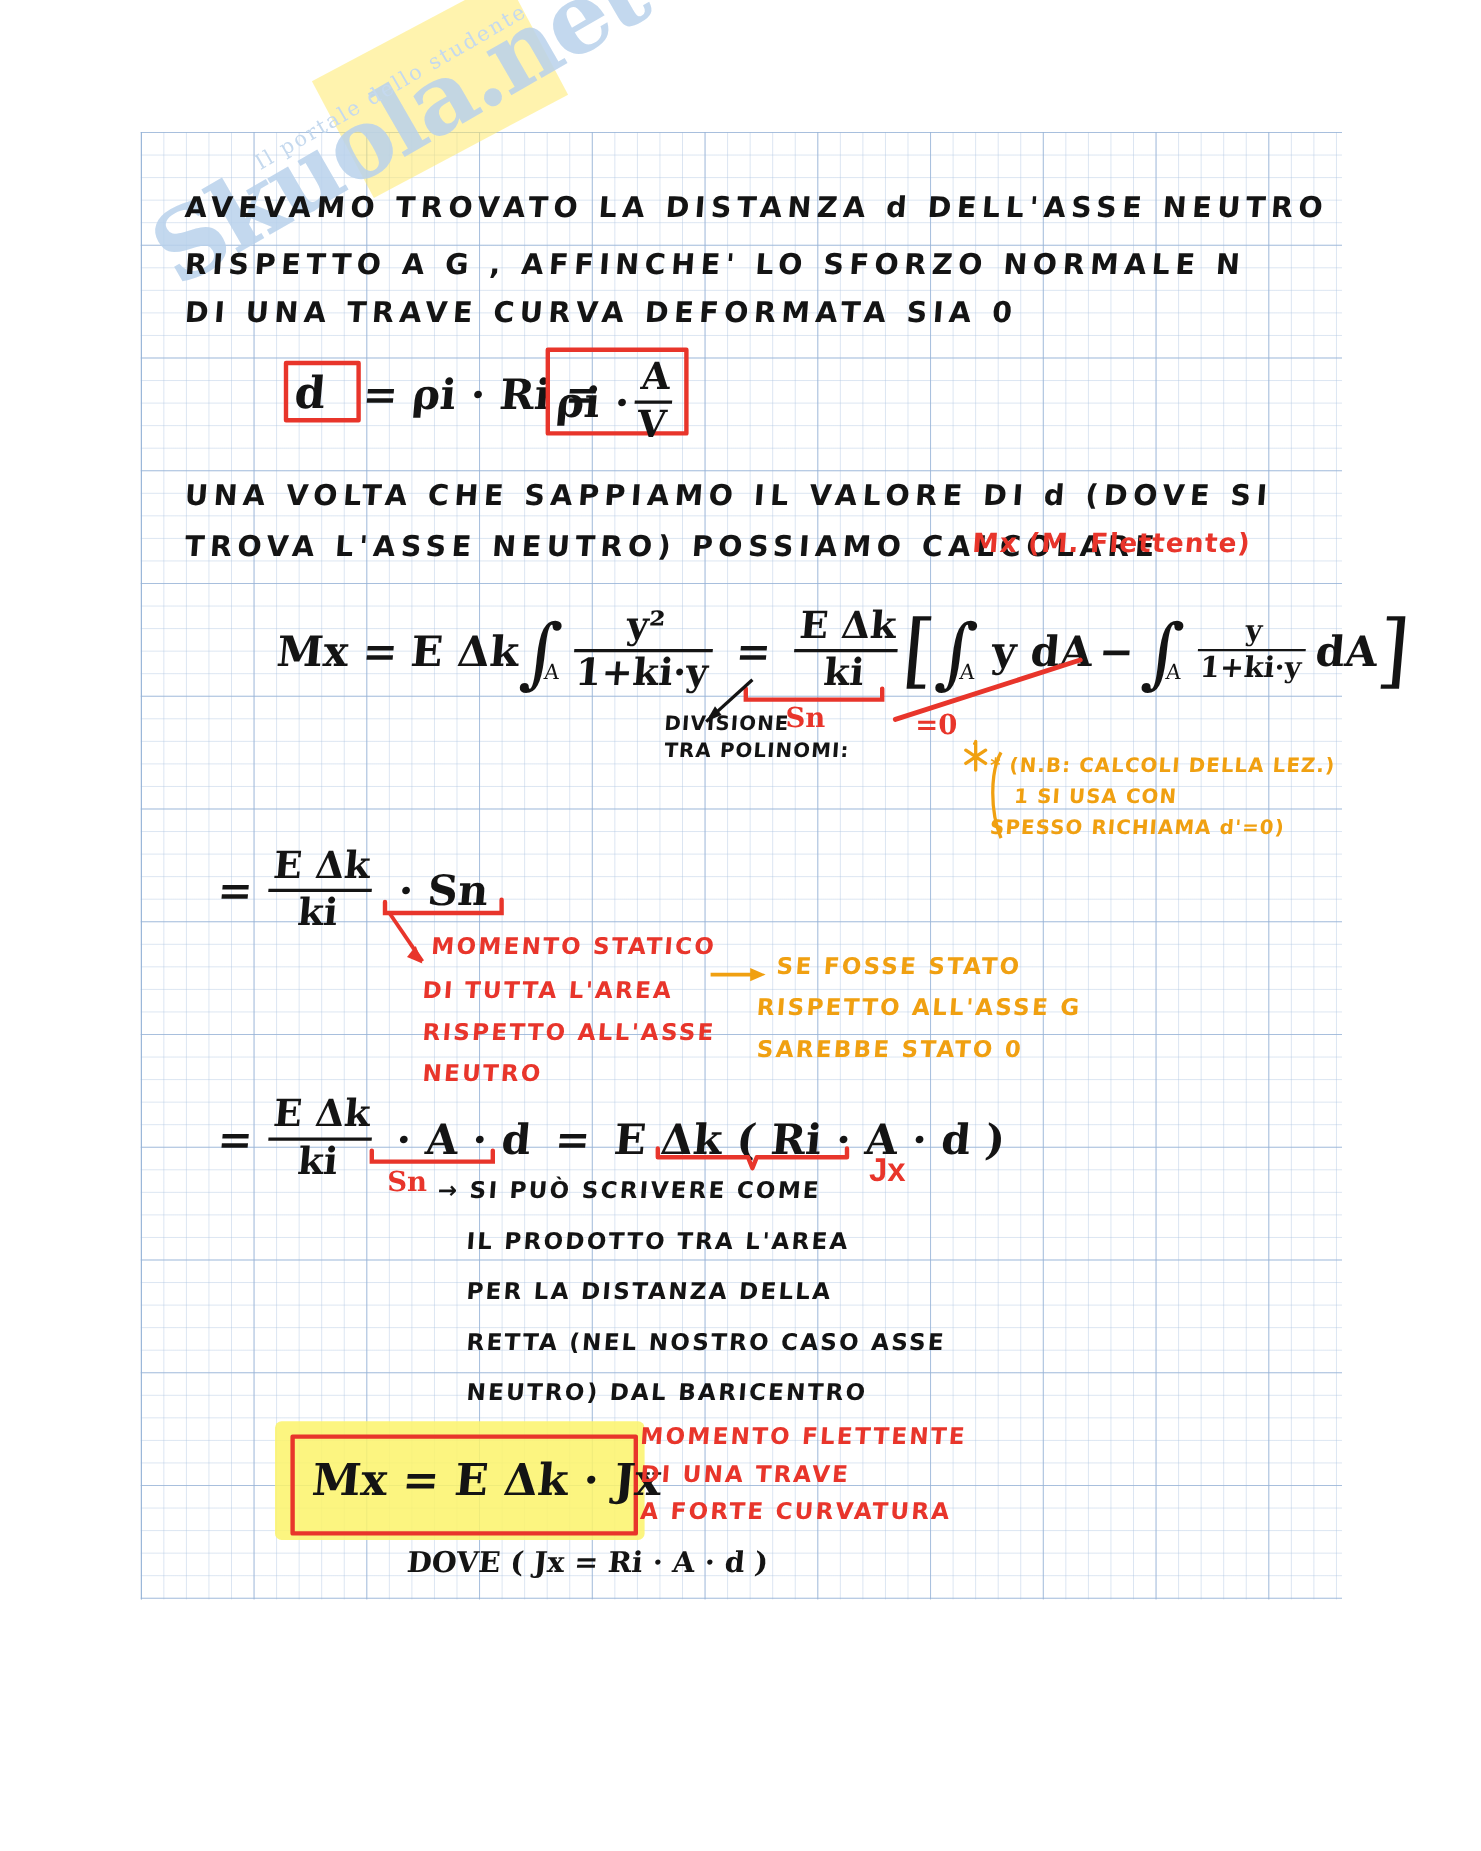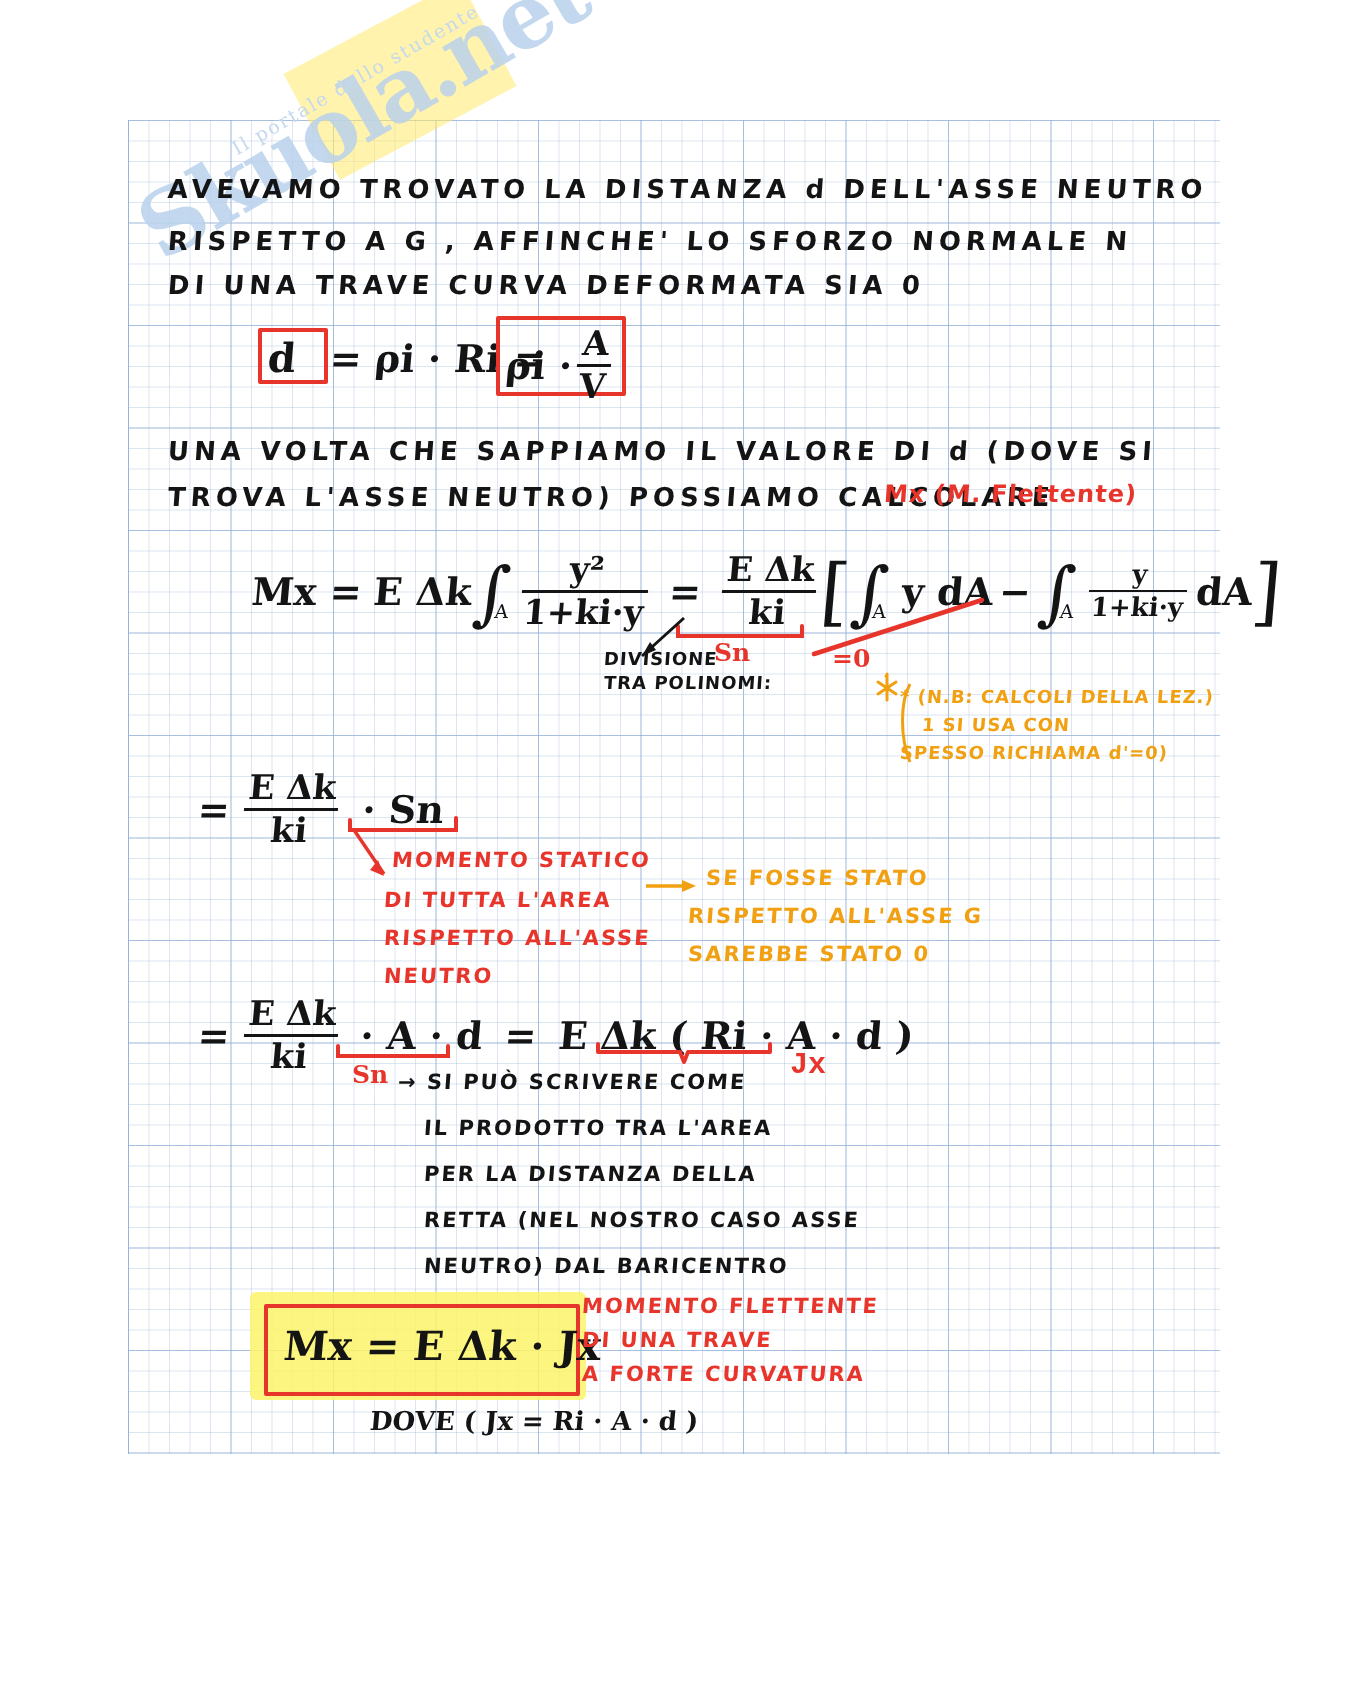--- a/index.html
+++ b/index.html
@@ -331,21 +331,21 @@
   </div>
 
   <svg class="anno" style="left:336px; top:1044px; width:116px; height:20px;">
     <path d="M2,2 L2,12 L112,12 L112,2" fill="none" stroke="#e8352b" stroke-width="4" stroke-linecap="round"></path>
   </svg>
   <div class="hw ink-red" style="left:352px; top:1062px; font-size:25px; font-weight:700; font-family:'DejaVu Serif',serif;">Sn</div>
 
   <svg class="anno" style="left:596px; top:1042px; width:176px; height:26px;">
     <path d="M2,2 L2,10 L84,10 L88,20 L92,10 L174,10 L174,2" fill="none" stroke="#e8352b" stroke-width="4" stroke-linecap="round" stroke-linejoin="round"></path>
   </svg>
-  <div class="hw ink-red" style="left:790px; top:1050px; font-size:30px; font-weight:700; font-family:Liberation Mono, monospace;">Jx</div>
+  <div class="hw ink-red" style="left:790px; top:1050px; font-size:30px; font-weight:700; font-family:Liberation Sans, sans-serif;">Jx</div>
 
   <div class="hw txt-small ink-black" style="left:398px; top:1072px;">→ SI PUÒ SCRIVERE COME</div>
   <div class="hw txt-small ink-black" style="left:424px; top:1118px;">IL PRODOTTO TRA L'AREA</div>
   <div class="hw txt-small ink-black" style="left:424px; top:1164px;">PER LA DISTANZA DELLA</div>
   <div class="hw txt-small ink-black" style="left:424px; top:1210px;">RETTA (NEL NOSTRO CASO ASSE</div>
   <div class="hw txt-small ink-black" style="left:424px; top:1256px;">NEUTRO) DAL BARICENTRO</div>
 
   <div class="hl-yellow" style="left:250px; top:1292px; width:336px; height:108px;"></div>
   <div class="redbox" style="left:264px; top:1304px; width:308px; height:84px;"></div>
   <div class="math" style="left:284px; top:1322px;">

